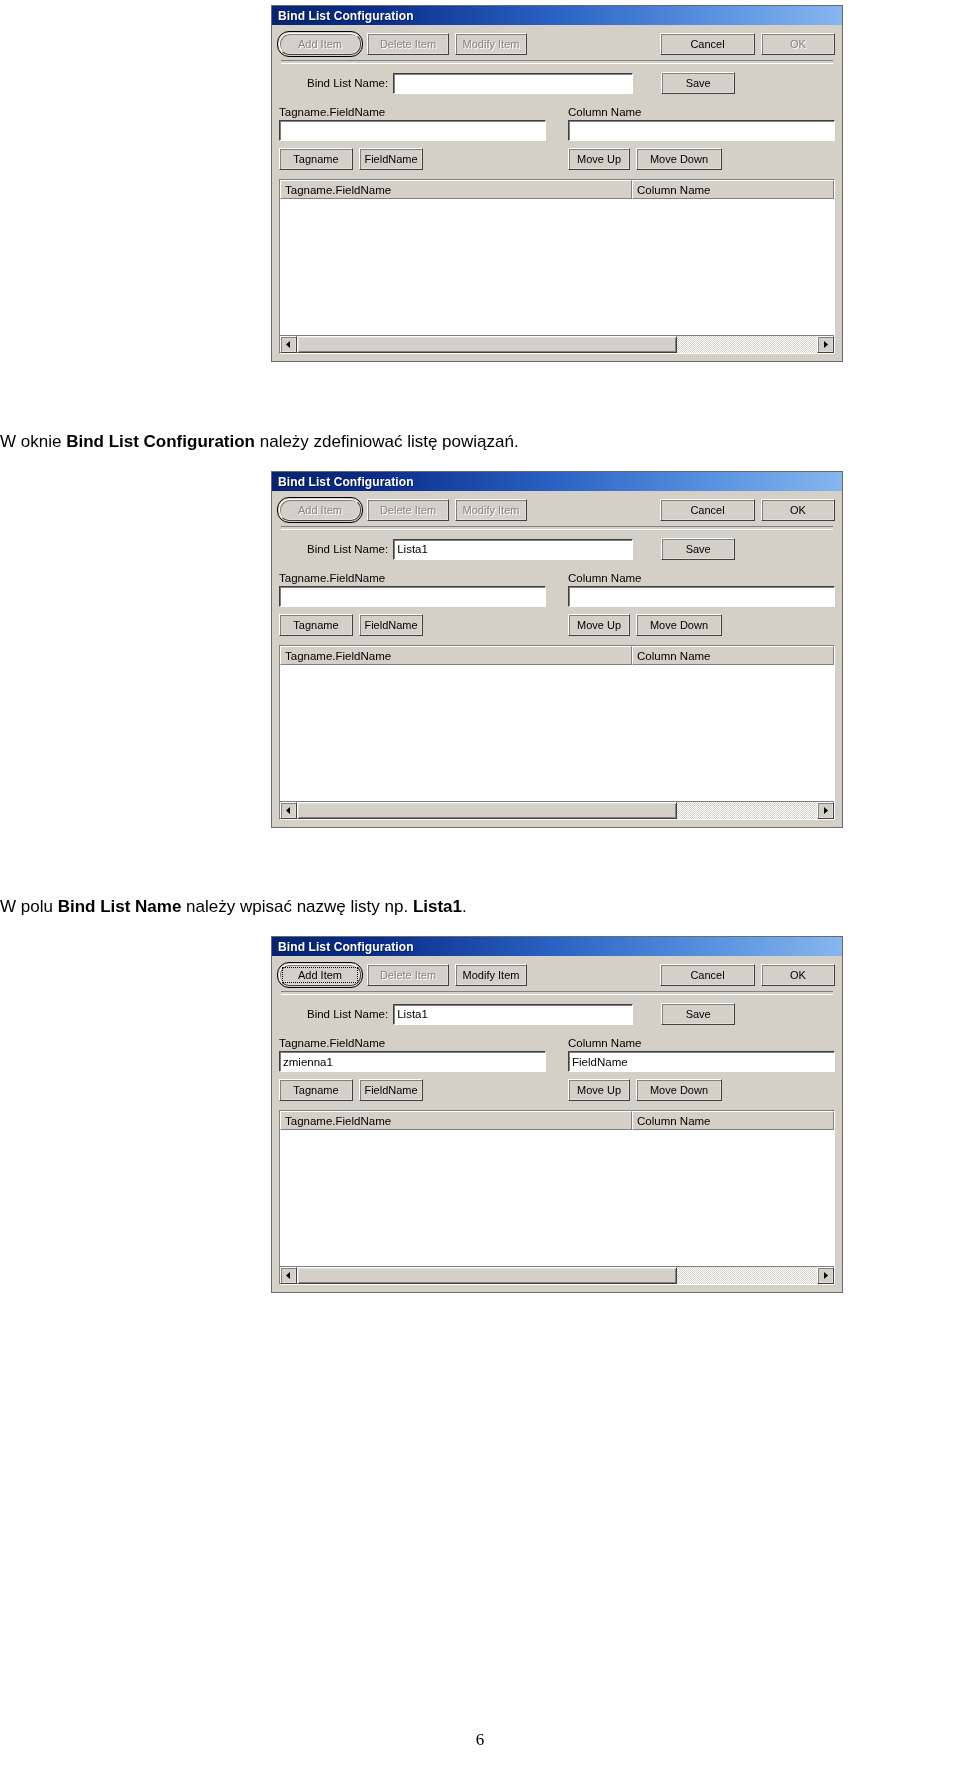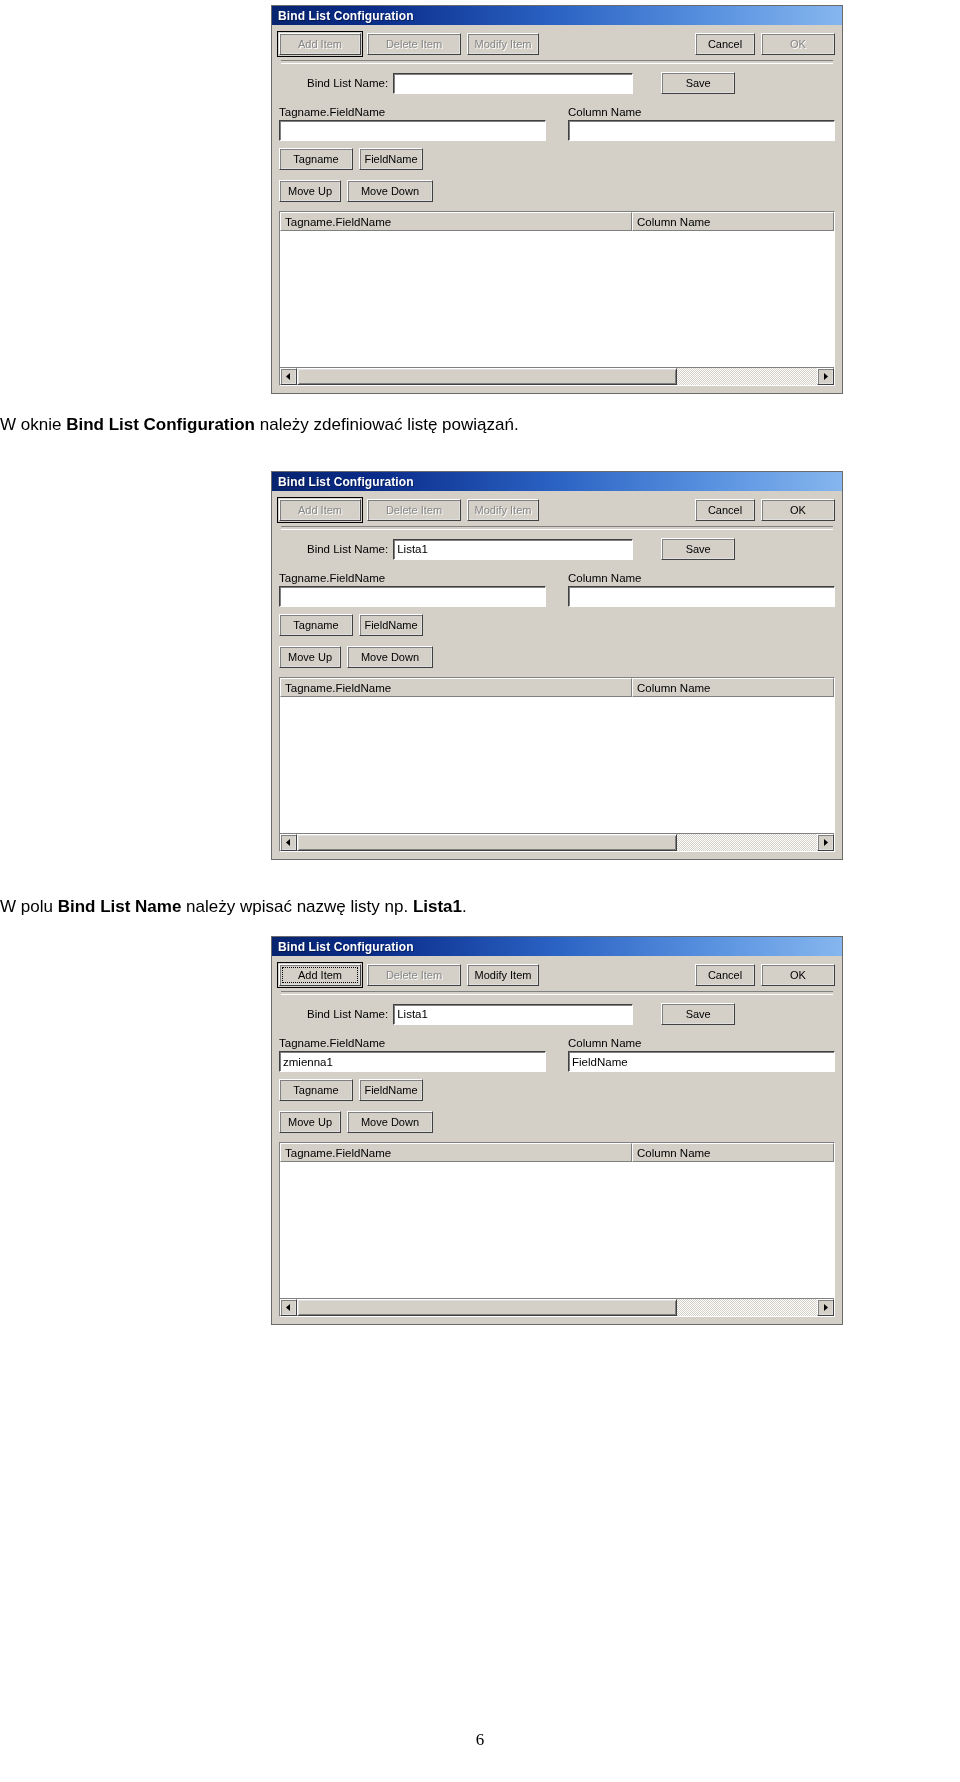--- a/index.html
+++ b/index.html
@@ -65,20 +65,21 @@
     cursor: default;
     white-space: nowrap;
   }
   .btn.disabled {
     color: #868686;
     text-shadow: 1px 1px 0 #ffffff;
   }
   .btn.default-outline {
     outline: 1px solid #000000;
     outline-offset: 1px;
+    border-radius: 10px;
   }
   .btn.focused-inner {
     position: relative;
   }
   .btn.focused-inner::after {
     content: "";
     position: absolute;
     left: 2px; right: 2px; top: 2px; bottom: 2px;
     border: 1px dotted #000000;
     pointer-events: none;
@@ -86,23 +87,23 @@
 
   
   .toolrow {
     display: flex;
     align-items: center;
     gap: 6px;
     padding: 2px 0 4px 0;
   }
   .toolrow .spacer { flex: 1; }
   .btn-additem   { width: 82px; }
-  .btn-deleteitem{ width: 94px; text-align: right; }
+  .btn-deleteitem{ width: 82px; text-align: right; }
   .btn-modifyitem{ width: 72px; }
-  .btn-cancel    { width: 60px; }
+  .btn-cancel    { width: 95px; }
   .btn-ok        { width: 74px; }
 
   .hrule {
     height: 2px;
     border-top: 1px solid #808080;
     border-bottom: 1px solid #ffffff;
     margin: 1px 2px 8px 2px;
   }
 
   
@@ -148,23 +149,22 @@
   .fieldlabel {
     font-size: 11.5px;
     color: #000000;
     margin-bottom: 2px;
     white-space: nowrap;
   }
   .fieldbox { width: 100%; }
 
   .btnrow {
     display: flex;
-    gap: 10px;
+    gap: 22px;
     margin-bottom: 9px;
-    flex-direction: column;
   }
   .btngroup {
     flex: 1;
     display: flex;
     gap: 6px;
   }
   .btn-tagname   { width: 74px; }
   .btn-fieldname { width: 64px; }
   .btn-moveup    { width: 62px; }
   .btn-movedown  { width: 86px; }
@@ -267,21 +267,21 @@
     left: 0;
     width: 960px;
     text-align: center;
     font-family: "Liberation Serif", serif;
     font-size: 17px;
     color: #000000;
   }
 
   
   #dlg1 { left: 271px; top: 5px; }
-  #cap1 { top: 415px; }
+  #cap1 { top: 432px; }
   #dlg2 { left: 271px; top: 471px; }
   #cap2 { top: 897px; }
   #dlg3 { left: 271px; top: 936px; }
   #pageno { top: 1730px; }
 </style>
 </head>
 <body>
 
 <div class="dialog" id="dlg1">
   <div class="titlebar">

